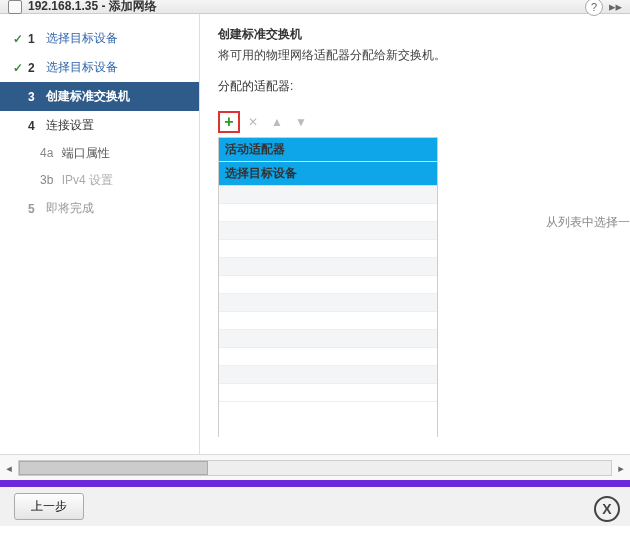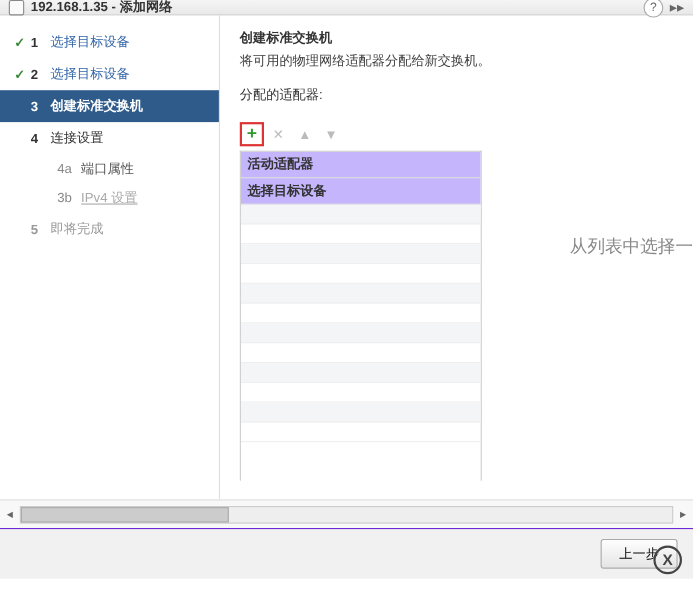--- a/index.html
+++ b/index.html
@@ -43,25 +43,25 @@
     .step .mark { width:20px; text-align:center; flex-shrink:0; }
     .step .check { color:#3a8a3a; font-weight:bold; }
     .step .num { font-weight:bold; width:18px; flex-shrink:0; }
     .step.completed .label { color:#3366aa; }
     .step.current {
       background:#2f5b8a;
       color:#fff;
     }
     .step.current .label, .step.current .num { color:#fff; font-weight:bold; }
     .step.dim .label, .step.dim .num { color:#999; }
-    .substep { padding: 5px 8px 5px 52px; font-size:12px; }
+    .substep { padding: 5px 8px 5px 40px; font-size:12px; }
     .substep .subnum { color:#888; margin-right:5px; }
     .substep.dim { color:#aaa; }
     .substep .label { color:#555; }
-    .substep.dim .label { color:#aaa;text-decoration:underline; }
+    .substep.dim .label { color:#aaa; }
     
     .content {
       flex:1;
       padding: 12px 18px;
       font-size:12px;
       color:#333;
       overflow:hidden;
       position:relative;
     }
     .content .heading { font-weight:bold; margin-bottom:4px; }
@@ -77,61 +77,60 @@
     .toolbar .disabled { color:#bbb; cursor:default; }
     
     .adapter-list {
       width: 220px;
       border:1px solid #ccc;
       border-bottom:none;
       height: 300px;
       overflow:hidden;
     }
     .adapter-list .group-head {
-      background:#c4b5fd;
+      background:#0ea5e9;
       font-weight:bold;
       padding:3px 6px;
       border-bottom:1px solid #ddd;
       font-size:12px;
     }
     .adapter-list .row {
       height:18px;
       border-bottom:1px solid #eee;
     }
     .adapter-list .row.alt { background:#f4f5f6; }
     
     .side-hint {
       position:absolute;
       right:0; top:200px;
-      font-size:16px;
+      font-size:12px;
       color:#888;
       writing-mode:horizontal-tb;
     }
     
     .scroll-footer {
       height: 26px;
       border-top:1px solid #ddd;
       display:flex; align-items:center;
       background:#f8f8f8;
       position:relative;
     }
     .scroll-footer .track { flex:1; height:16px; background:#eee; margin:0 18px; border:1px solid #ccc; position:relative; }
     .scroll-footer .thumb { position:absolute; left:0; top:0; width:32%; height:100%; background:#ccc; border:1px solid #aaa; }
     .scroll-footer .arrow { width:18px; height:18px; font-size:11px; color:#666; text-align:center; line-height:18px; cursor:pointer; position:absolute; }
     .scroll-footer .la { left:0; }
     .scroll-footer .ra { right:0; }
     
     .button-bar {
       height:46px;
       display:flex; align-items:center;
-      justify-content:flex-end;
       padding: 0 14px;
       gap:10px;
       background:#f1f1f1;
-      border-top:1px solid #6d28d9;
+      border-top:7px solid #6d28d9;
       position:relative;
     }
     .button-bar button {
       padding:4px 16px;
       font-size:12px;
       background:linear-gradient(#fefefe,#e5e5e5);
       border:1px solid #aaa;
       border-radius:3px;
       cursor:pointer;
     }

